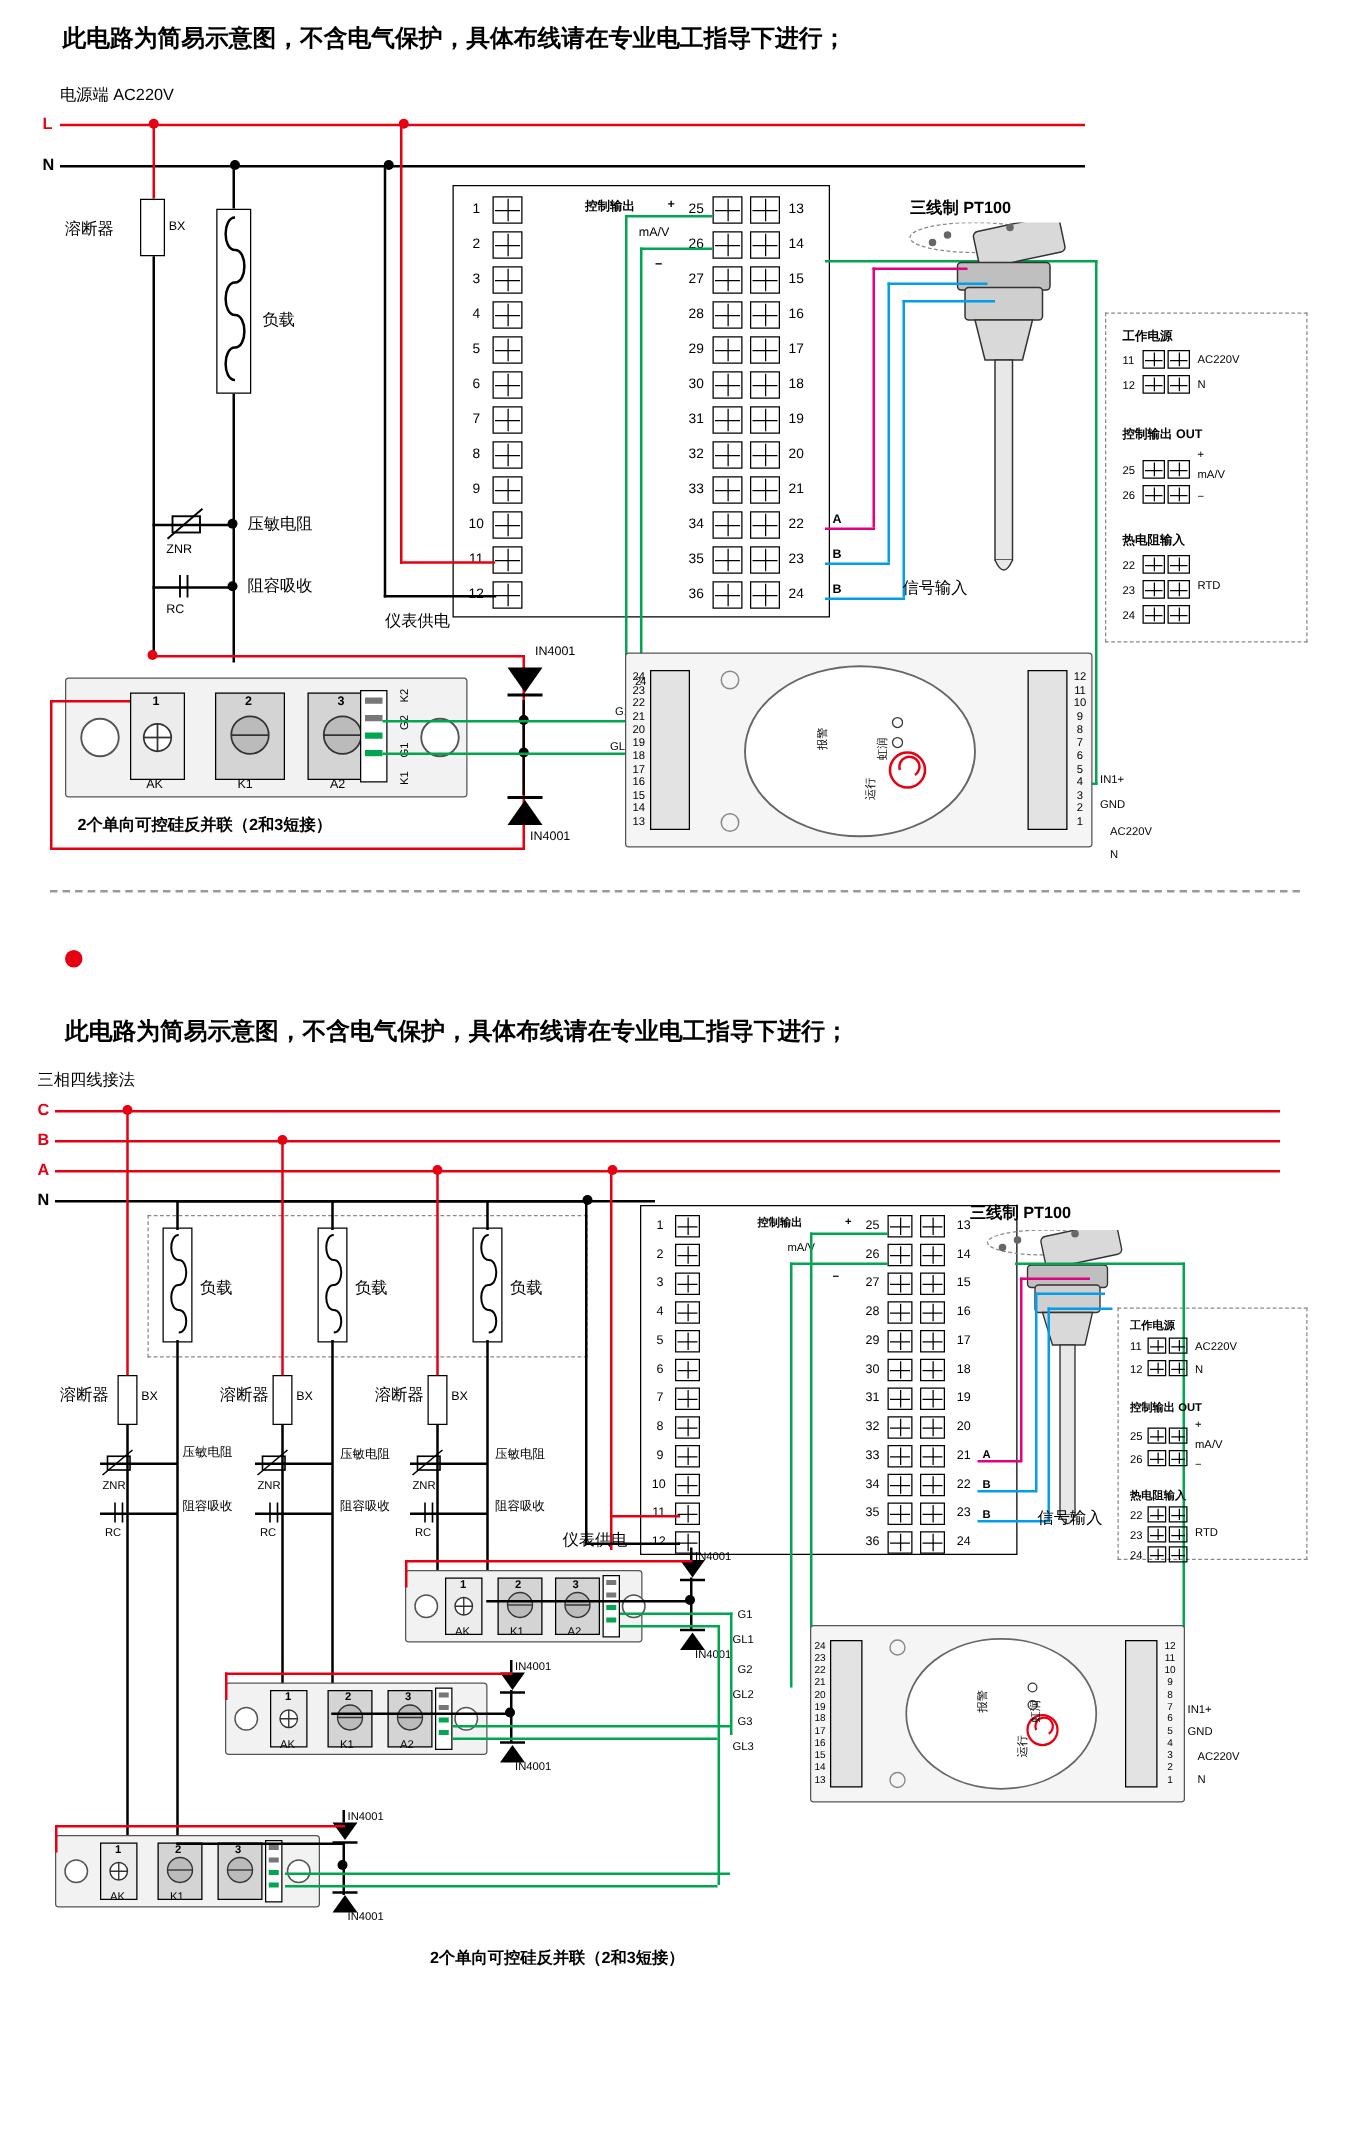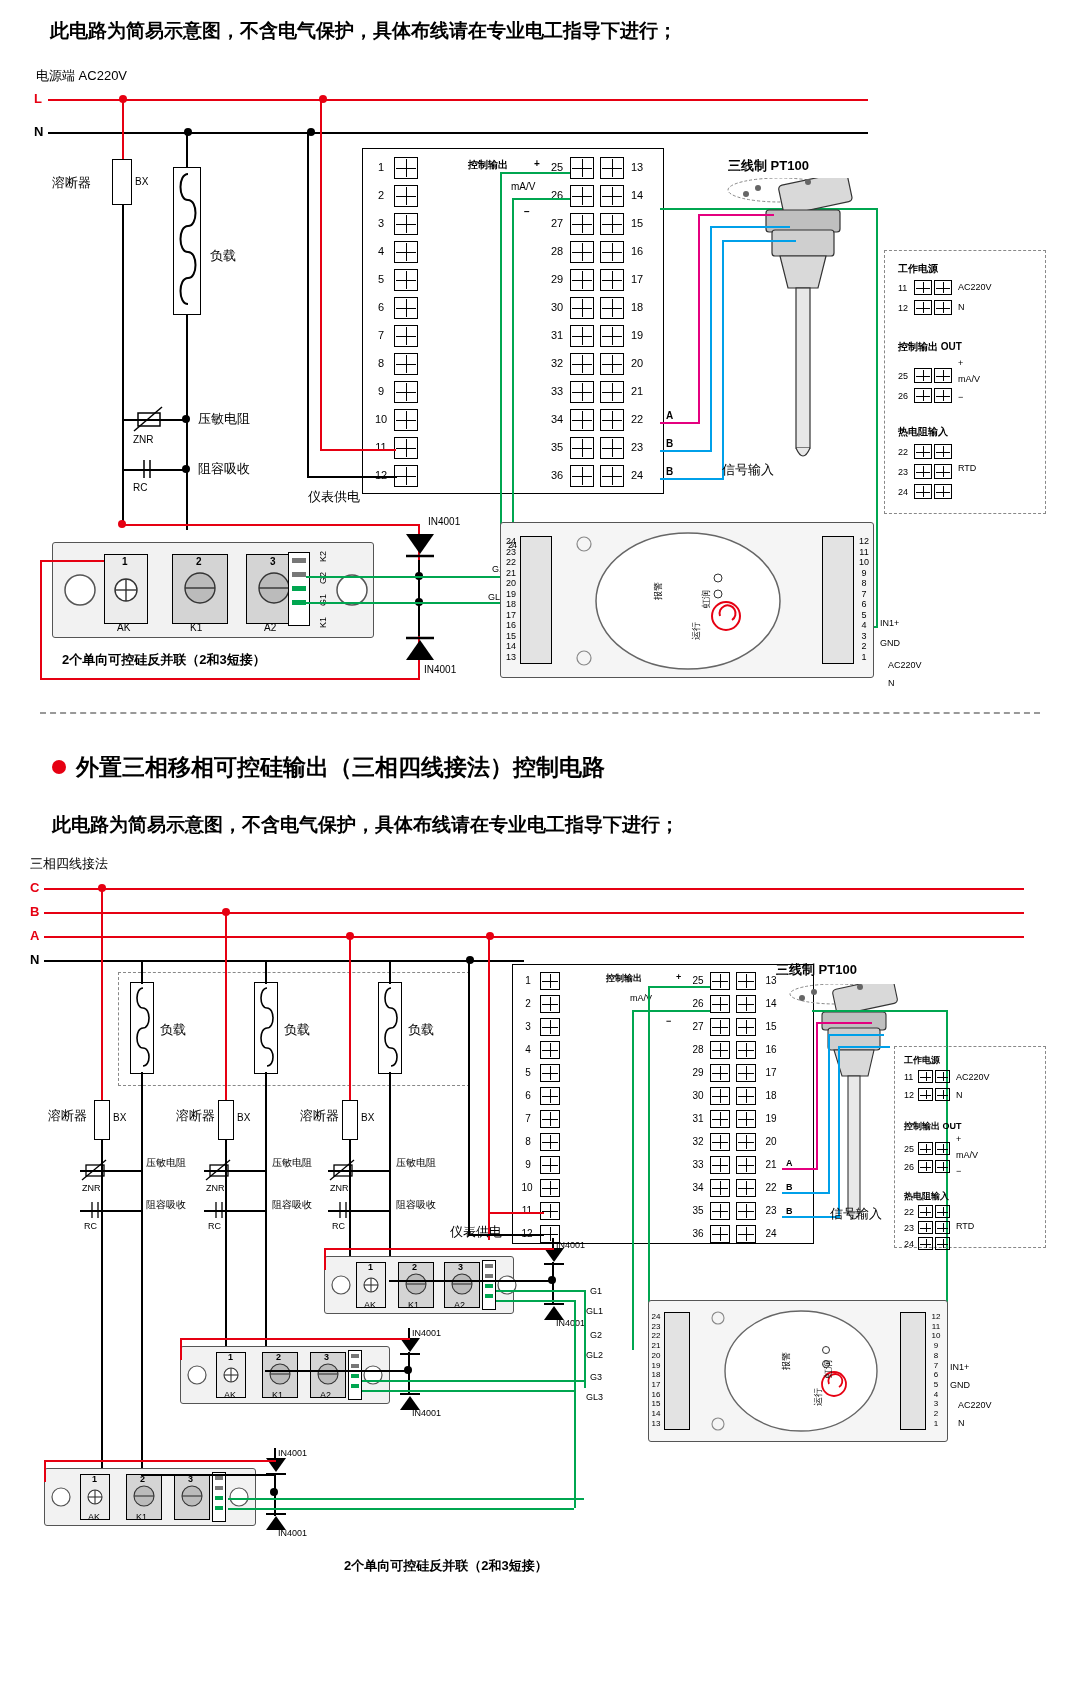--- a/index.html
+++ b/index.html
@@ -38,21 +38,21 @@
   .divider{position:absolute;border-top:2px dashed #999;width:1000px;left:40px;}
   .rot90{transform:rotate(-90deg);transform-origin:left top;}
 </style>
 </head>
 <body>
 
 <div class="wrap">
 
   <div class="abs note" style="left:50px;top:18px;">此电路为简易示意图，不含电气保护，具体布线请在专业电工指导下进行；</div>
 
-  <div class="abs txt" style="left:36px;top:68px;">电源端  AC220V</div>
+  <div class="abs txt" style="left:48px;top:68px;">电源端  AC220V</div>
 
   <div class="abs txt bold red" style="left:34px;top:91px;">L</div>
   <div class="hlr" style="left:48px;top:99px;width:820px;"></div>
 
   <div class="abs txt bold" style="left:34px;top:124px;">N</div>
   <div class="hl" style="left:48px;top:132px;width:820px;"></div>
 
   <div class="dotr" style="left:119px;top:95px;"></div>
   <div class="dotr" style="left:319px;top:95px;"></div>
   <div class="dot" style="left:184px;top:128px;"></div>
@@ -378,21 +378,20 @@
     <div>1</div>
   </div>
   <div class="abs mini" style="left:880px;top:618px;">IN1+</div>
   <div class="abs mini" style="left:880px;top:638px;">GND</div>
   <div class="abs mini" style="left:888px;top:660px;">AC220V</div>
   <div class="abs mini" style="left:888px;top:678px;">N</div>
 
   <div class="divider" style="top:712px;"></div>
 
   <div class="abs" style="left:52px;top:760px;width:14px;height:14px;border-radius:50%;background:#e60012;"></div>
-  <div class="abs heading" style="left:76px;top:752px;">外置三相移相可控硅输出（三相四线接法）控制电路</div>
   <div class="abs note" style="left:52px;top:812px;">此电路为简易示意图，不含电气保护，具体布线请在专业电工指导下进行；</div>
 
   <div class="abs txt" style="left:30px;top:856px;">三相四线接法</div>
 
   <div class="abs txt bold red" style="left:30px;top:880px;">C</div>
   <div class="hlr" style="left:44px;top:888px;width:980px;"></div>
   <div class="abs txt bold red" style="left:30px;top:904px;">B</div>
   <div class="hlr" style="left:44px;top:912px;width:980px;"></div>
   <div class="abs txt bold red" style="left:30px;top:928px;">A</div>
   <div class="hlr" style="left:44px;top:936px;width:980px;"></div>

